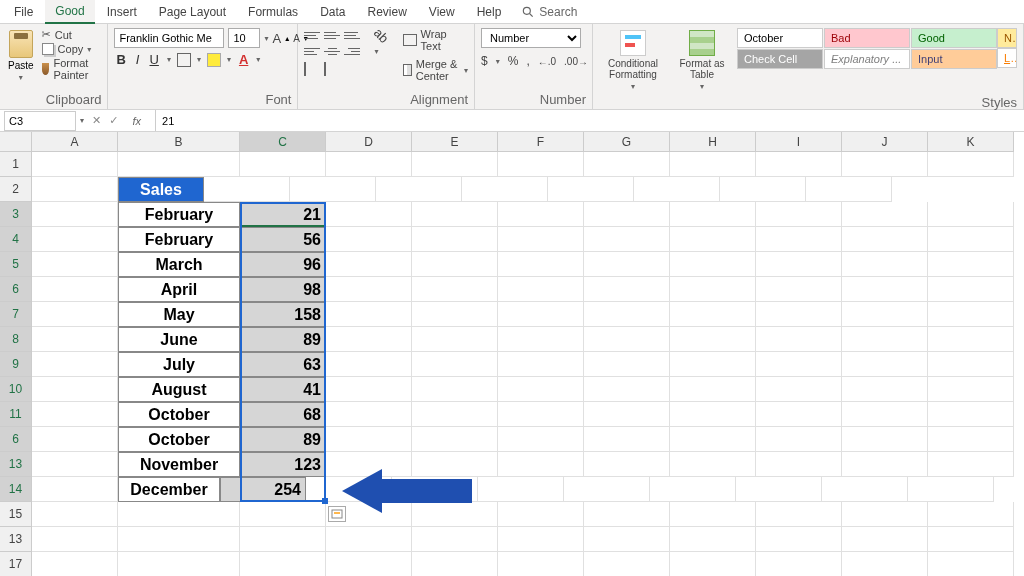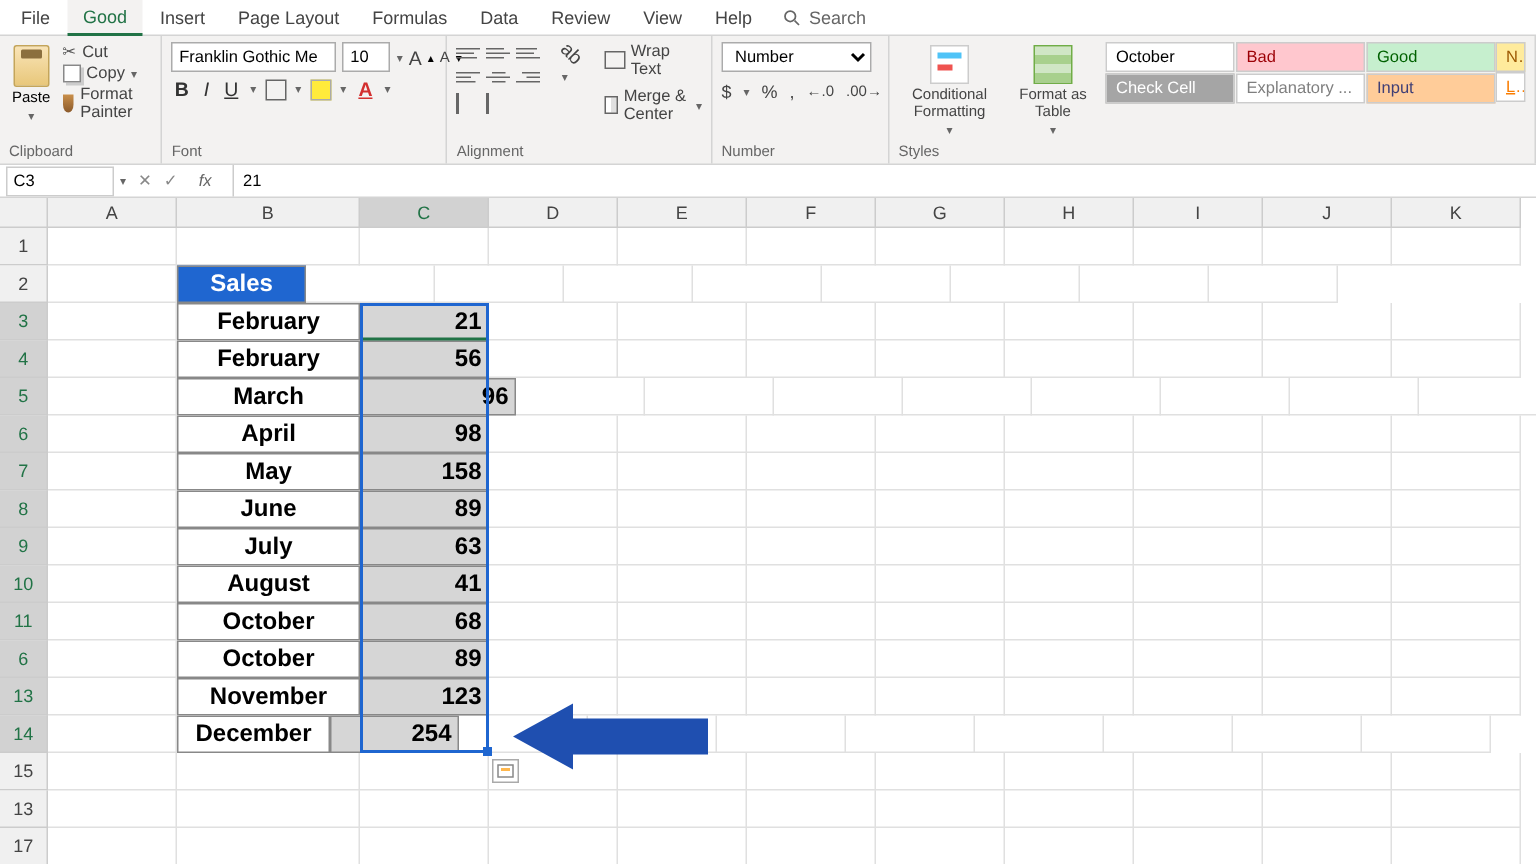--- a/index.html
+++ b/index.html
@@ -7,21 +7,21 @@
 
 
 .tabs { display: flex; align-items: center; height: 24px; background: #fff; border-bottom: 1px solid #d4d4d4; padding-left: 4px; gap: 2px; }
 .tab { padding: 4px 10px; color: #444; cursor: pointer; }
 .tab.active { border-bottom: 2px solid #217346; color: #217346; background: #f3f2f1; }
 .search-group { display: flex; align-items: center; gap: 4px; color: #666; margin-left: 8px; }
 
 
 .ribbon { display: flex; height: 86px; background: #f3f2f1; border-bottom: 1px solid #d4d4d4; }
 .group { border-right: 1px solid #d4d4d4; padding: 4px 6px 0 6px; display: flex; flex-direction: column; justify-content: space-between; }
-.group-label { text-align: left; font-size: 10px; color: #666; padding: 2px 0; }
+.group-label { text-align: right; font-size: 13px; color: #666; padding: 2px 0; }
 .group-body { flex: 1; display: flex; align-items: flex-start; gap: 6px; }
 
 .clipboard-paste { display: flex; flex-direction: column; align-items: center; gap: 2px; padding: 2px; }
 .paste-icon { width: 24px; height: 28px; background: linear-gradient(#f9e4b7, #e8c77a); border: 1px solid #c4a55a; border-radius: 2px; position: relative; }
 .paste-icon::before { content: ""; position: absolute; top: 2px; left: 4px; width: 14px; height: 6px; background: #8b6f3e; border-radius: 1px; }
 .clip-actions { display: flex; flex-direction: column; gap: 2px; font-size: 11px; color: #444; }
 .clip-actions div { display: flex; align-items: center; gap: 4px; }
 .scissors { color: #555; }
 .copy-icon { width: 12px; height: 12px; border: 1px solid #888; background: #fff; box-shadow: 2px 2px 0 #ccc; }
 .brush { width: 12px; height: 12px; background: linear-gradient(#c98f4a, #8b5a2b); border-radius: 0 0 50% 50%; }
@@ -57,21 +57,21 @@
 .cf-icon::before { content: ""; position: absolute; top: 4px; left: 4px; width: 16px; height: 4px; background: #4fc3f7; }
 .cf-icon::after { content: ""; position: absolute; top: 12px; left: 4px; width: 10px; height: 4px; background: #ef5350; }
 .tbl-icon { width: 26px; height: 26px; background: repeating-linear-gradient(#d0e6c5, #d0e6c5 6px, #a8d08d 6px, #a8d08d 12px); border: 1px solid #70ad47; }
 
 .cell-styles { display: grid; grid-template-columns: 86px 86px 86px; gap: 1px; }
 .cs { height: 20px; font-size: 11px; padding: 3px 6px; border: 1px solid #ccc; background: #fff; overflow: hidden; text-overflow: ellipsis; white-space: nowrap; }
 .cs.normal { background: #fff; }
 .cs.bad { background: #ffc7ce; color: #9c0006; }
 .cs.good { background: #c6efce; color: #006100; }
 .cs.check { background: #a5a5a5; color: #fff; }
-.cs.explan { background: #fff; color: #7f7f7f; }
+.cs.explan { background: #fff; color: #7f7f7f; font-style: italic; }
 .cs.input { background: #ffcc99; color: #3f3f76; }
 .cs.ne { background: #ffeb9c; color: #9c5700; width: 20px; }
 .cs.lin { background: #fff; color: #fa7d00; text-decoration: underline; width: 20px; }
 
 
 .fbar { display: flex; align-items: center; height: 22px; border-bottom: 1px solid #d4d4d4; background: #fff; }
 .namebox { width: 72px; height: 20px; border: 1px solid #ccc; margin: 0 4px; padding: 2px 4px; font-size: 11px; background: #fff; }
 .fx-btns { display: flex; gap: 8px; padding: 0 8px; color: #888; font-size: 11px; align-items: center; border-right: 1px solid #ccc; height: 100%; }
 .fx { font-style: italic; color: #666; padding: 0 6px; }
 .fval { font-size: 11px; padding: 2px 6px; flex: 1; }
@@ -379,21 +379,21 @@
         <div class="cell" style="width: 86px;"></div>
         <div class="cell" style="width: 86px;"></div>
         <div class="cell" style="width: 86px;"></div>
         <div class="cell" style="width: 86px;"></div>
         <div class="cell" style="width: 86px;"></div>
         <div class="cell" style="width: 86px;"></div>
       </div>
       <div class="row">
         <div class="cell" style="width: 86px;"></div>
         <div class="cell mcell" style="width: 122px;">March</div>
-        <div class="cell scell" style="width: 104px;">96</div>
+        <div class="cell scell" style="width: 86px;">96</div>
         <div class="cell" style="width: 86px;"></div>
         <div class="cell" style="width: 86px;"></div>
         <div class="cell" style="width: 86px;"></div>
         <div class="cell" style="width: 86px;"></div>
         <div class="cell" style="width: 86px;"></div>
         <div class="cell" style="width: 86px;"></div>
         <div class="cell" style="width: 86px;"></div>
         <div class="cell" style="width: 86px;"></div>
       </div>
       <div class="row">

